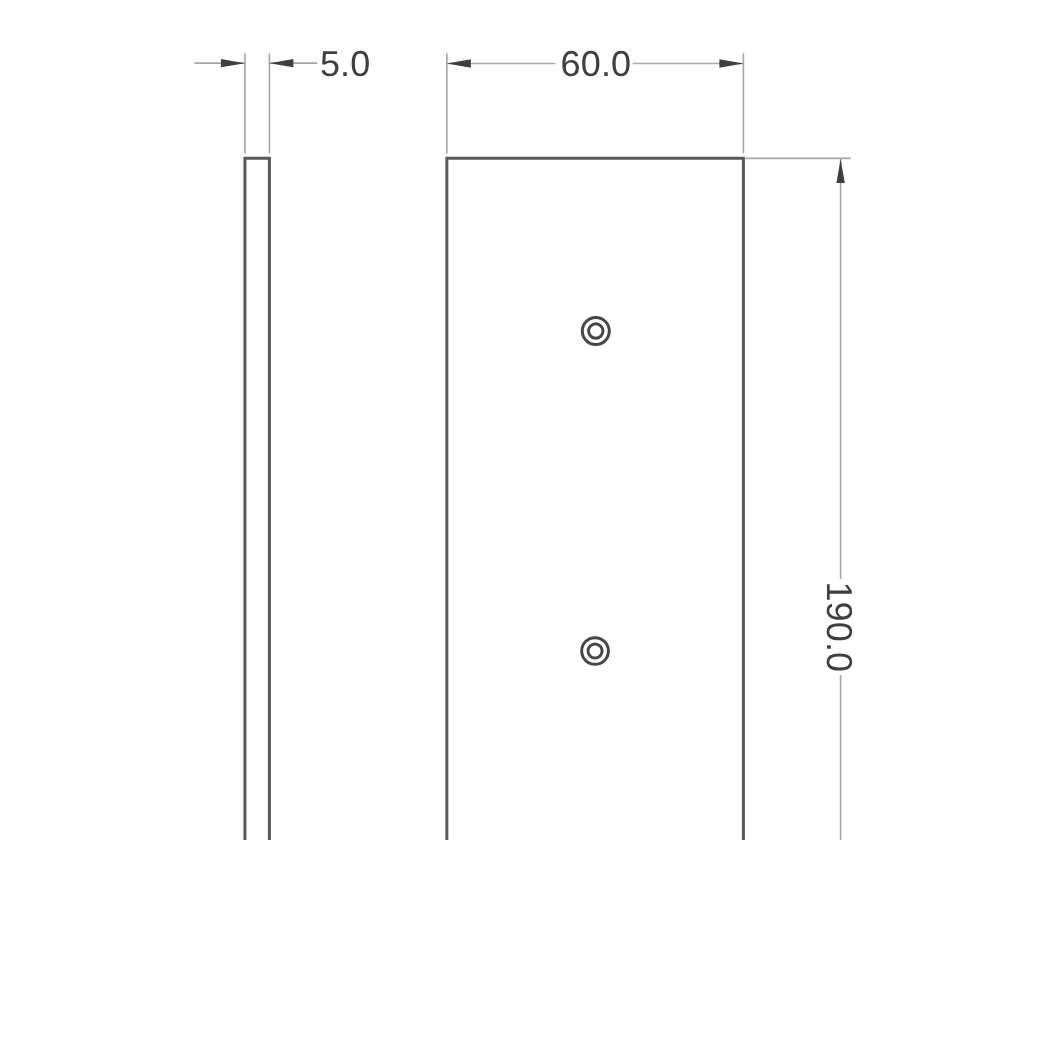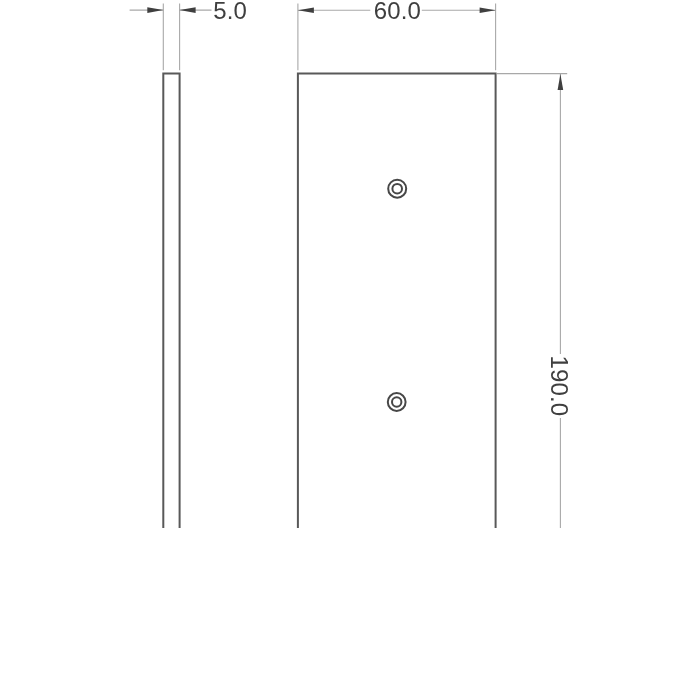--- a/index.html
+++ b/index.html
@@ -1,17 +1,17 @@
 <!DOCTYPE html>
 <html><head>
 <meta charset="utf-8">
 <title>Plate drawing</title>
 <style>
   html,body{margin:0;padding:0;background:#ffffff;}
-  .page{width:700px;height:528px;position:relative;background:#ffffff;overflow:hidden;}
+  .page{width:700px;height:528px;position:relative;background:#ffffff;overflow:hidden;margin-top:32px;}
   text{font-family:"Liberation Sans",sans-serif;fill:#3f3f3f;}
 </style>
 </head>
 <body>
 <div class="page">
 <svg width="700" height="700" viewBox="0 0 700 700" xmlns="http://www.w3.org/2000/svg">
 
   <rect x="0" y="0" width="700" height="700" fill="#ffffff"></rect>
 
   <rect x="163.3" y="73.5" width="16.3" height="624" fill="none" stroke="#595959" stroke-width="2"></rect>

